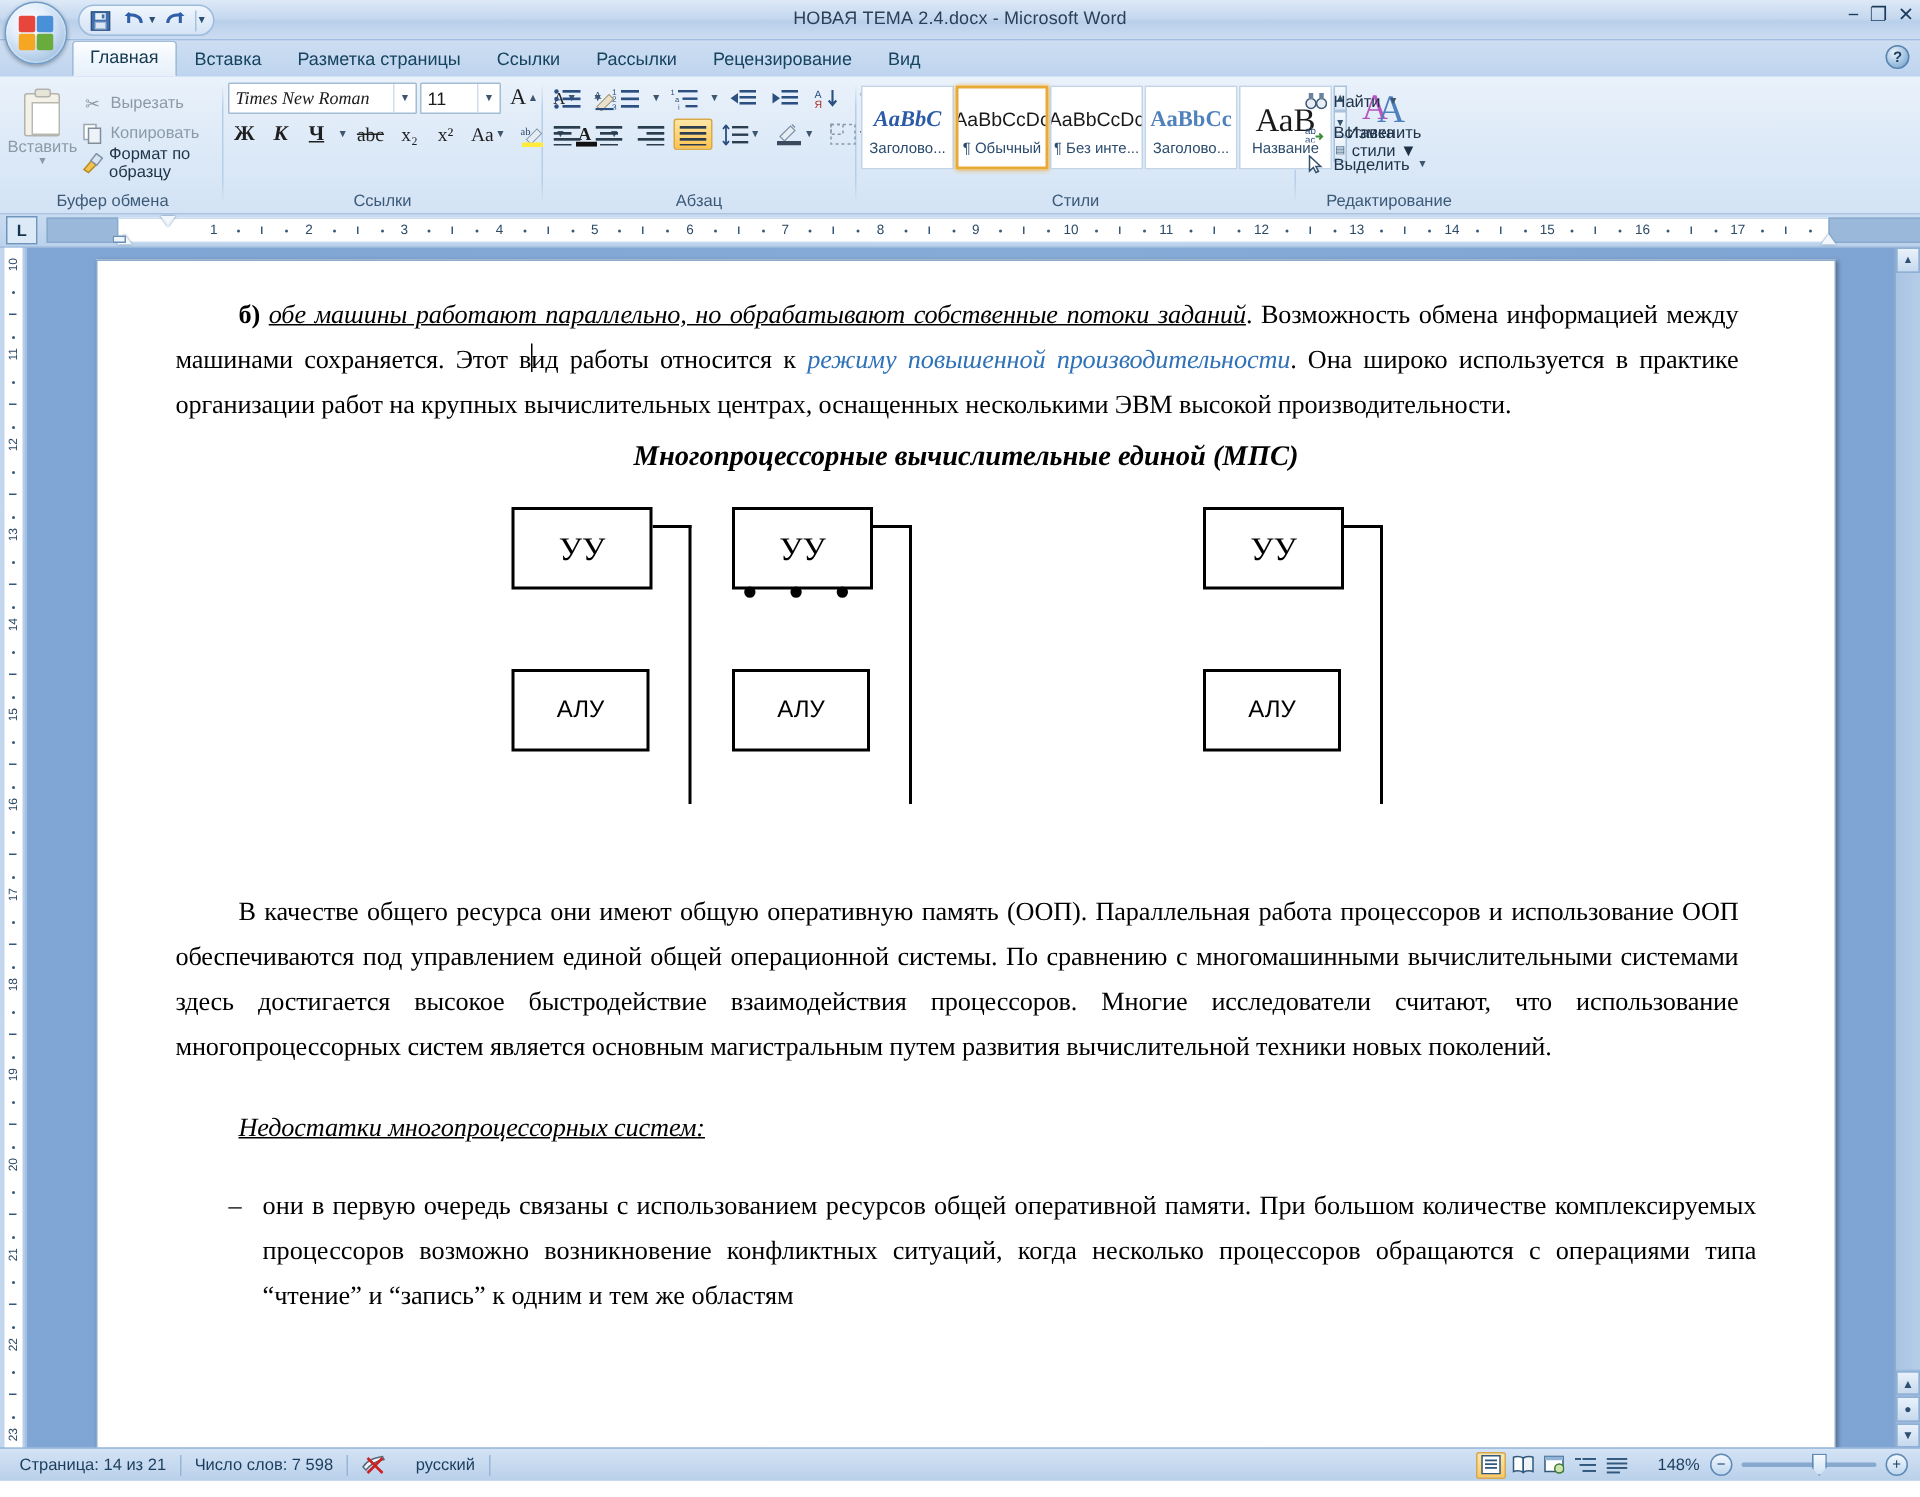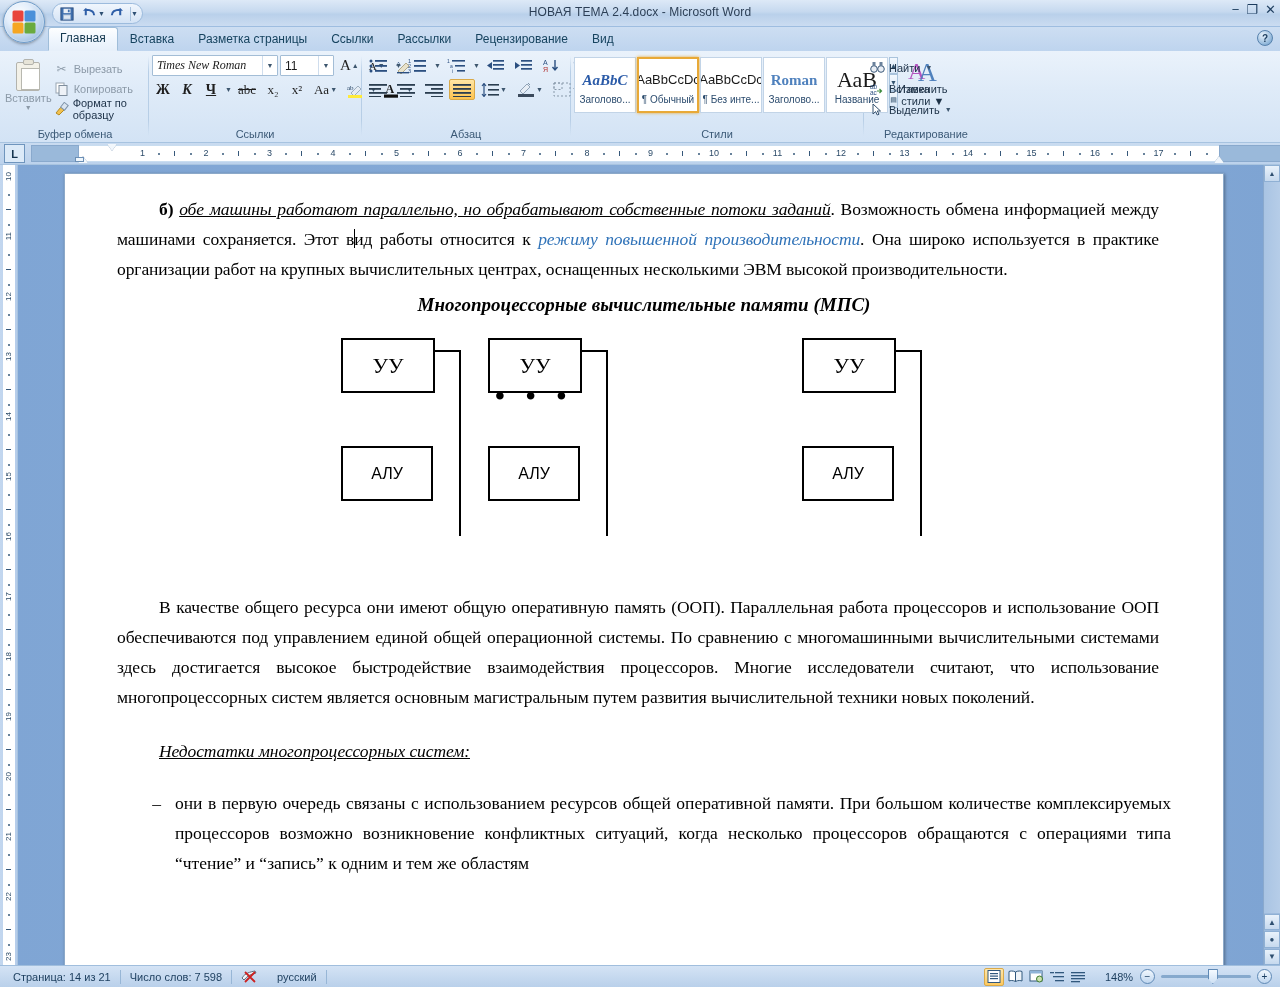--- a/index.html
+++ b/index.html
@@ -614,21 +614,21 @@
           </div>
           <div class="style-item sel">
             <div class="style-prev sp-norm">AaBbCcDc</div>
             <div class="style-name">¶ Обычный</div>
           </div>
           <div class="style-item">
             <div class="style-prev sp-norm">AaBbCcDc</div>
             <div class="style-name">¶ Без инте...</div>
           </div>
           <div class="style-item">
-            <div class="style-prev sp-h1">Roman</div>
+            <div class="style-prev sp-h1">AaBbCc</div>
             <div class="style-name">Заголово...</div>
           </div>
           <div class="style-item">
             <div class="style-prev sp-title">АаВ</div>
             <div class="style-name">Название</div>
           </div>
         </div>
         <div class="gal-scroll">
           <div>▲</div>
           <div>▼</div>
@@ -831,21 +831,21 @@
 
     <div class="docscroll">
       <div class="page">
         <div class="doc">
 
           <p class="p ind">
             <b>б)</b>
             <u style="font-style:italic;">обе машины работают параллельно, но обрабатывают собственные потоки заданий</u><span>. Возможность обмена информацией между машинами сохраняется. Этот в</span><span class="caret-bar"></span><span>ид работы относится к </span><span class="blue">режиму повышенной производительности</span><span>. Она широко используется в практике организации работ на крупных вычислительных центрах, оснащенных несколькими ЭВМ высокой производительности.</span>
           </p>
 
-          <div class="heading">Многопроцессорные вычислительные памяти (МПС)</div>
+          <div class="heading">Многопроцессорные вычислительные единой (МПС)</div>
 
 
           <div class="diagram">
 
             <div class="conn" style="left:318px;top:16px;width:26px;height:2px;"></div>
             <div class="conn" style="left:342px;top:16px;width:2px;height:186px;"></div>
             <div class="conn" style="left:465px;top:16px;width:26px;height:2px;"></div>
             <div class="conn" style="left:489px;top:16px;width:2px;height:186px;"></div>
             <div class="conn" style="left:779px;top:16px;width:26px;height:2px;"></div>
             <div class="conn" style="left:803px;top:16px;width:2px;height:186px;"></div>

